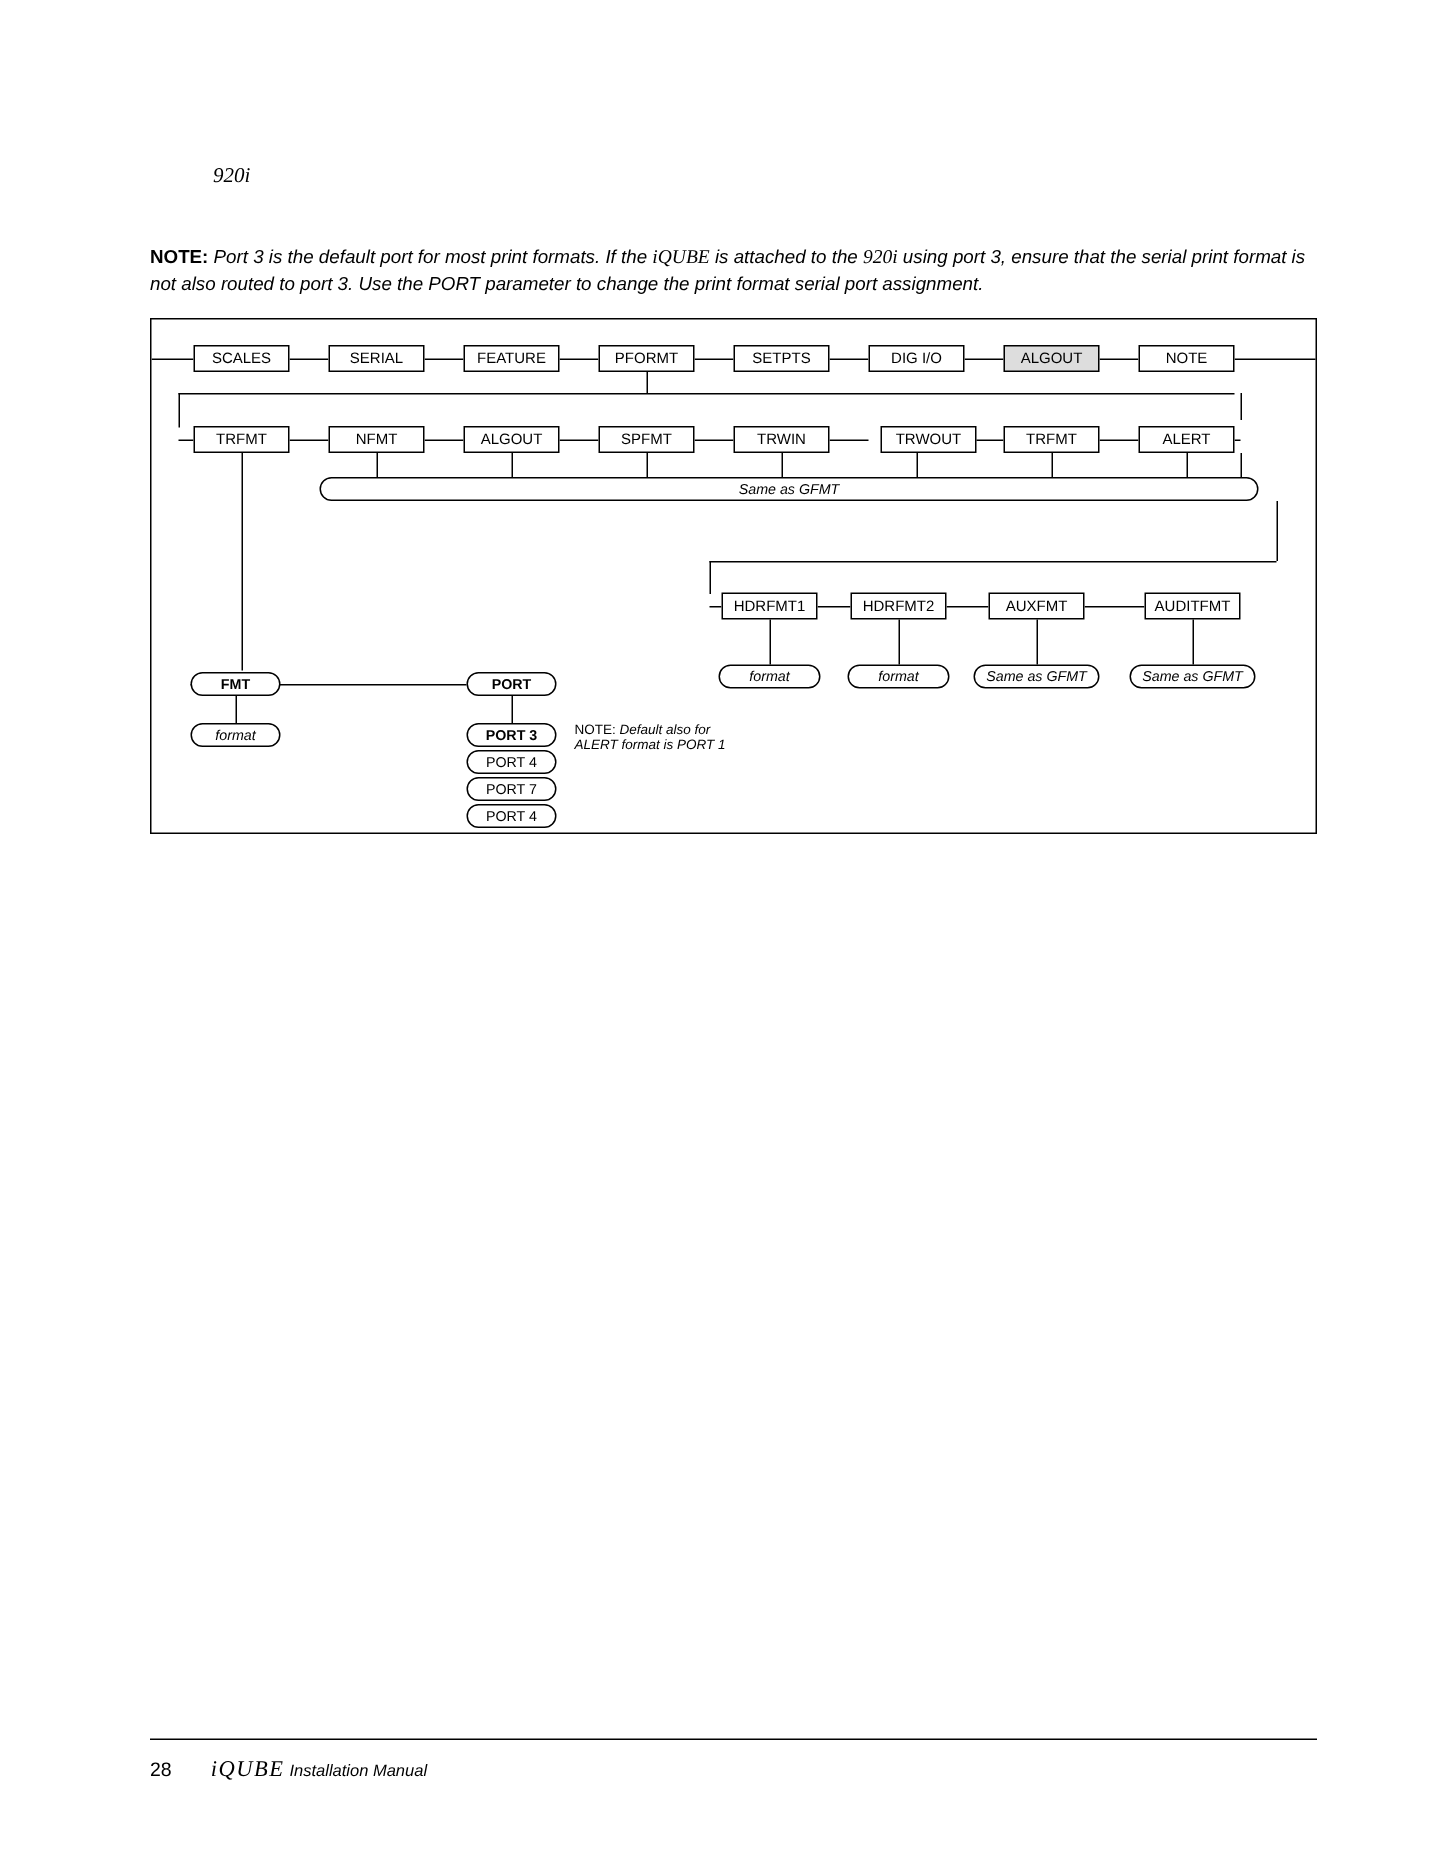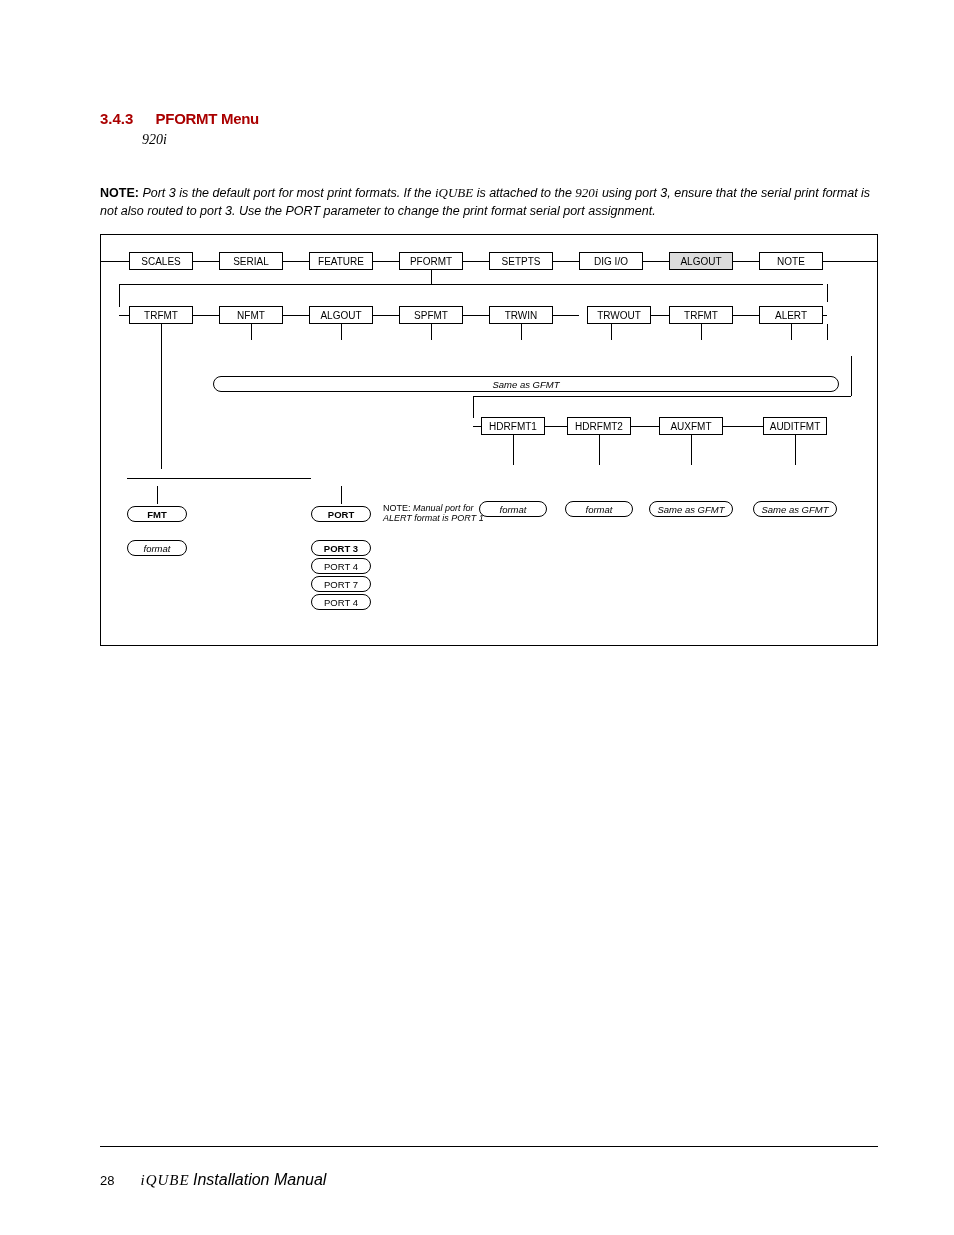--- a/index.html
+++ b/index.html
@@ -43,21 +43,21 @@
     font-style: italic;
     line-height: 1.4;
     margin-bottom: 14px;
   }
   .note-label { font-weight: bold; font-style: normal; }
   .serif-i { font-family: Georgia, serif; font-style: italic; font-size: 13px; }
 
   .diagram {
     border: 1px solid #000;
     position: relative;
-    height: 412px;
+    height: 344px;
     width: 100%;
     overflow: hidden;
   }
 
   .box {
     position: absolute;
     border: 1px solid #000;
     background: #fff;
     font-size: 10px;
     text-align: center;
@@ -72,60 +72,54 @@
     border: 1px solid #000;
     background: #fff;
     font-size: 9.5px;
     text-align: center;
     display: flex;
     align-items: center;
     justify-content: center;
     height: 16px;
     border-radius: 8px;
     font-style: italic;
-    margin-top: 36px;
   }
   .bold { font-weight: bold; }
 
   .hline { position: absolute; border-top: 1px solid #000; height: 0; }
   .vline { position: absolute; border-left: 1px solid #000; width: 0; }
 
   .diag-note {
     position: absolute;
     font-size: 9px;
     line-height: 1.1;
   }
   .diag-note .nl { font-style: normal; }
   .diag-note .it { font-style: italic; }
 
   .footer {
     position: absolute;
     left: 100px;
     right: 76px;
     bottom: 46px;
     border-top: 1px solid #000;
-    padding-top: 24px;
+    padding-top: 12px;
     font-size: 12px;
     display: flex;
     gap: 26px;
     align-items: baseline;
   }
   .pnum { font-size: 13px; }
   .ftitle { font-family: Georgia, serif; font-style: italic; font-size: 15px; letter-spacing: 1px; }
-  .ftitle2 { font-size: 16px; font-style: italic; }
+  .ftitle2 { font-size: 11px; font-style: italic; }
 </style>
 </head>
 <body>
 
 <div class="page">
-  <div class="heading-line">
-    <span class="sec-num">3.4.3</span>
-    &nbsp;&nbsp;&nbsp;
-    <span class="sec-title">PFORMT Menu</span>
-  </div>
   <div class="subhead">920i</div>
 
   <div class="note-block">
     <span class="note-label">NOTE:</span>
     <span>Port 3 is the default port for most print formats. If the </span><span class="serif-i">iQUBE</span><span> is attached to the </span><span class="serif-i">920i</span><span> using port 3, ensure that the serial print format is not also routed to port 3. Use the PORT parameter to change the print format serial port assignment.</span>
   </div>
 
   <div class="diagram">
 
     <div class="hline" style="left:0;top:26px;width:28px"></div>
@@ -281,21 +275,21 @@
       </div>
     <div class="pill" style="left:210px;top:305px;width:60px;font-style:normal">
         <span>PORT 7</span>
       </div>
     <div class="pill" style="left:210px;top:323px;width:60px;font-style:normal">
         <span>PORT 4</span>
       </div>
 
     <div class="diag-note" style="left:282px;top:269px;width:120px">
       <span class="nl">NOTE:</span>
-      <span class="it">Manual port for</span><br>
+      <span class="it">Default also for</span><br>
       <span class="it">ALERT format is PORT 1</span>
     </div>
   </div>
 
   <div class="footer">
     <span class="pnum">28</span>
     <span>
       <span class="ftitle">iQUBE</span>
       <span class="ftitle2">Installation Manual</span>
     </span>

